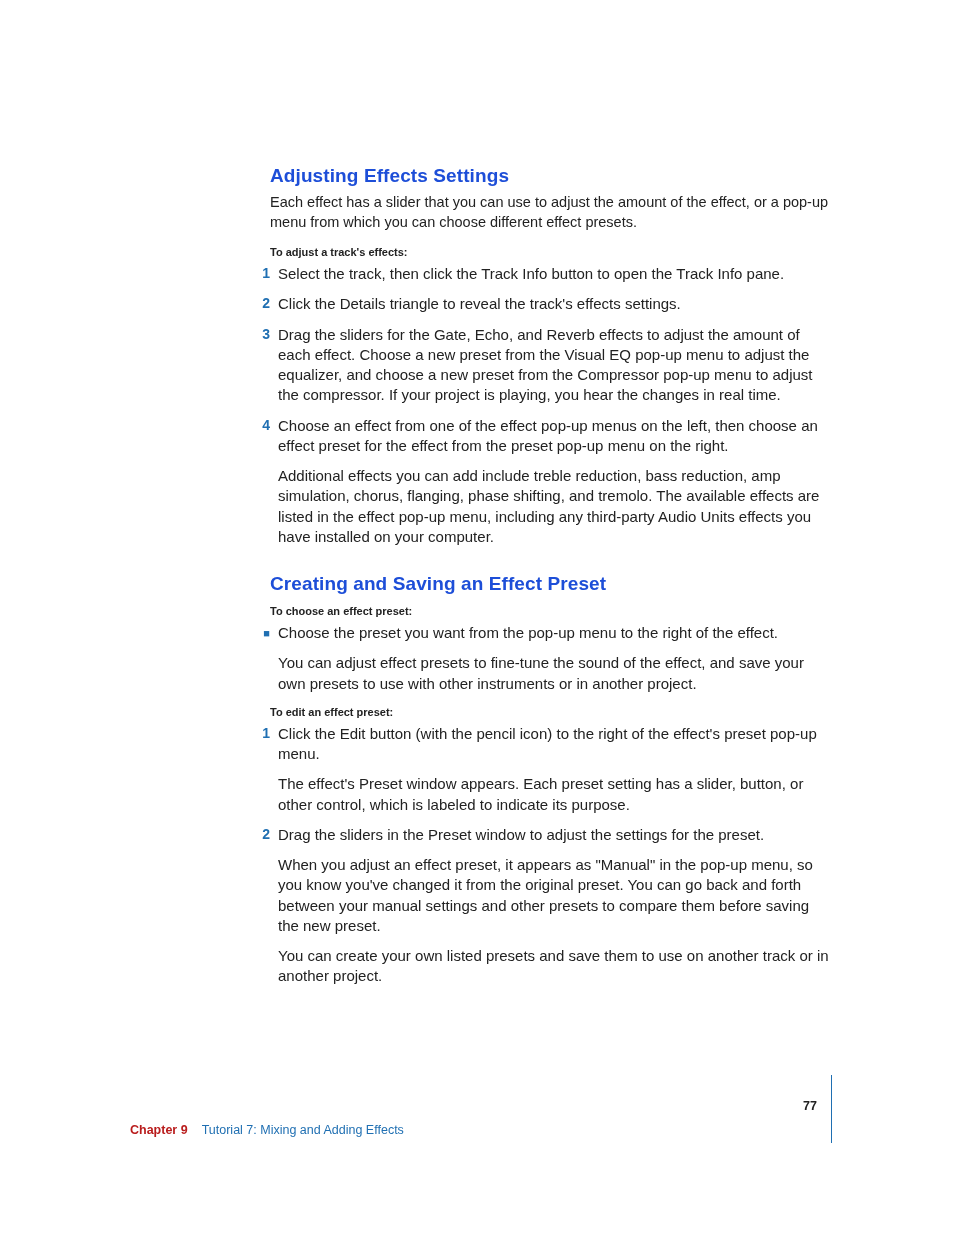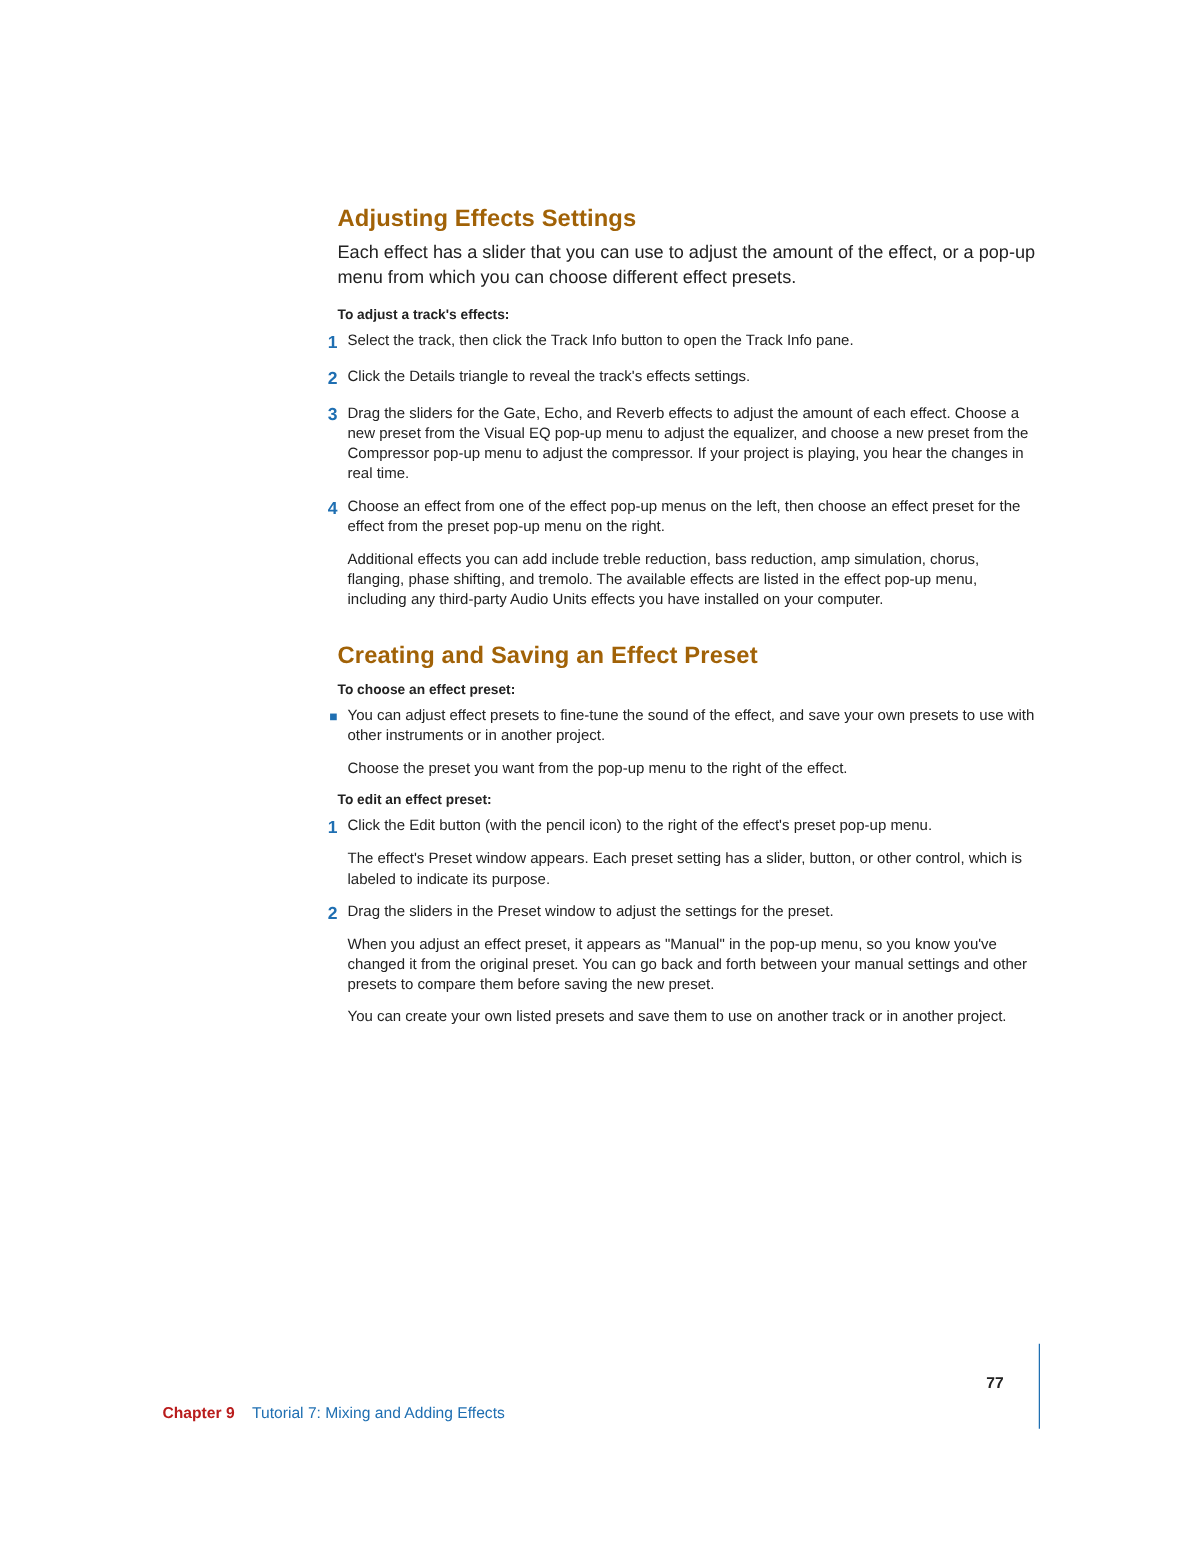--- a/index.html
+++ b/index.html
@@ -10,21 +10,21 @@
     color: #222;
   }
   .page {
     width: 954px;
     height: 1235px;
     position: relative;
     box-sizing: border-box;
     padding: 165px 125px 0 270px;
   }
   h2.section {
-    color: #a16207;
+    color: #1d4ed8;
     font-size: 19px;
     font-weight: 600;
     margin: 0 0 6px 0;
     letter-spacing: 0.1px;
   }
   p.body {
     font-size: 14.5px;
     line-height: 1.35;
     margin: 1px 0 14px 0;
     color: #222;
@@ -53,21 +53,21 @@
     font-size: 14px;
     line-height: 1.35;
     box-sizing: content-box;
   }
   .li .marker.square {
     font-size: 11px;
     padding-top: 3px;
   }
   .li .content {
     flex: 1;
-    font-size: 12px;
+    font-size: 15px;
     line-height: 1.35;
   }
   .li .content p {
     margin: 0 0 10px 0;
   }
   .li .content p:last-child { margin-bottom: 0; }
   .block { margin-bottom: 26px; }
   .footer {
     position: absolute;
     left: 0;
@@ -79,21 +79,21 @@
     justify-content: space-between;
     align-items: flex-end;
     font-size: 12.5px;
   }
   .footer .left { display: flex; gap: 14px; align-items: baseline; }
   .footer .chapter-label { font-weight: 700; color: #b91c1c; }
   .footer .chapter-title { color: #1f6fb2; }
   .footer .pagenum-wrap {
     display: flex;
     align-items: center;
-    gap: 28px;
+    gap: 14px;
   }
   .footer .pagenum { font-weight: 700; color: #222; }
   .footer .rule {
     width: 1px;
     height: 68px;
     background: #1f6fb2;
     margin-bottom: -6px;
   }
 </style>
 </head>
@@ -131,22 +131,22 @@
   </div>
 
   <div class="block">
     <h2 class="section">Creating and Saving an Effect Preset</h2>
 
     <p class="subhead">To choose an effect preset:</p>
     <div class="list">
       <div class="li">
         <span class="marker square">■</span>
         <div class="content">
+          <p>Choose the preset you want from the pop-up menu to the right of the effect.</p>
           <p>You can adjust effect presets to fine-tune the sound of the effect, and save your own presets to use with other instruments or in another project.</p>
-          <p>Choose the preset you want from the pop-up menu to the right of the effect.</p>
         </div>
       </div>
     </div>
 
     <p class="subhead">To edit an effect preset:</p>
     <div class="list">
       <div class="li">
         <span class="marker">1</span>
         <div class="content">
           <p>Click the Edit button (with the pencil icon) to the right of the effect's preset pop-up menu.</p>

